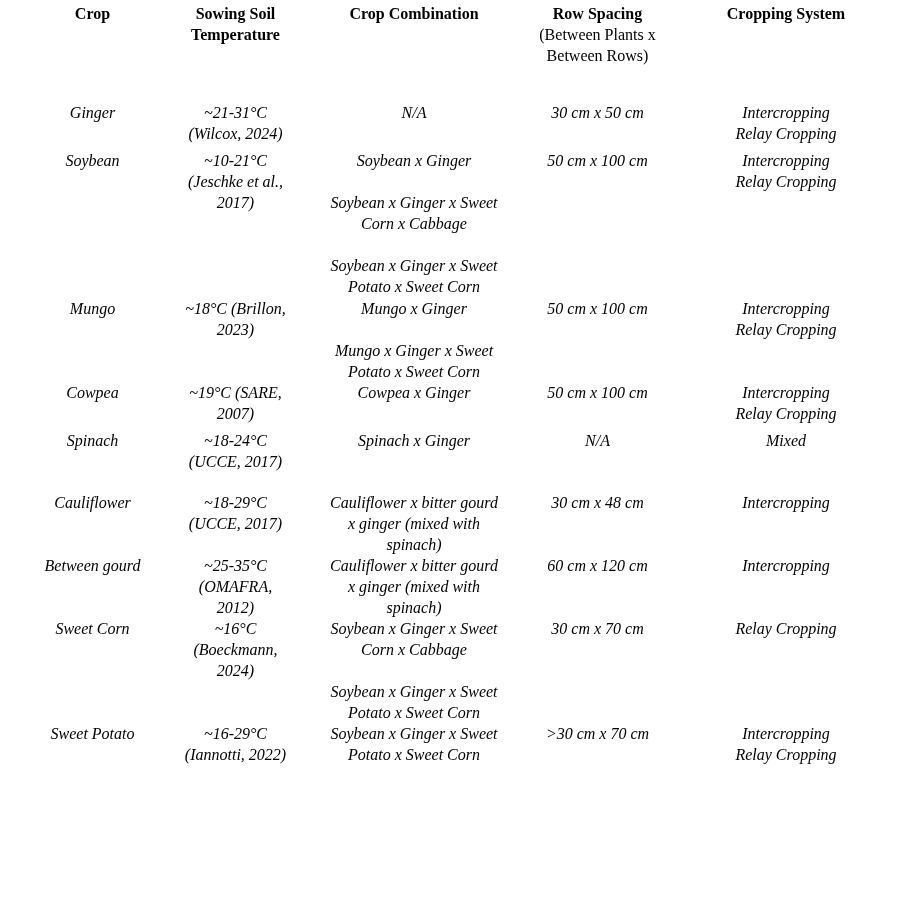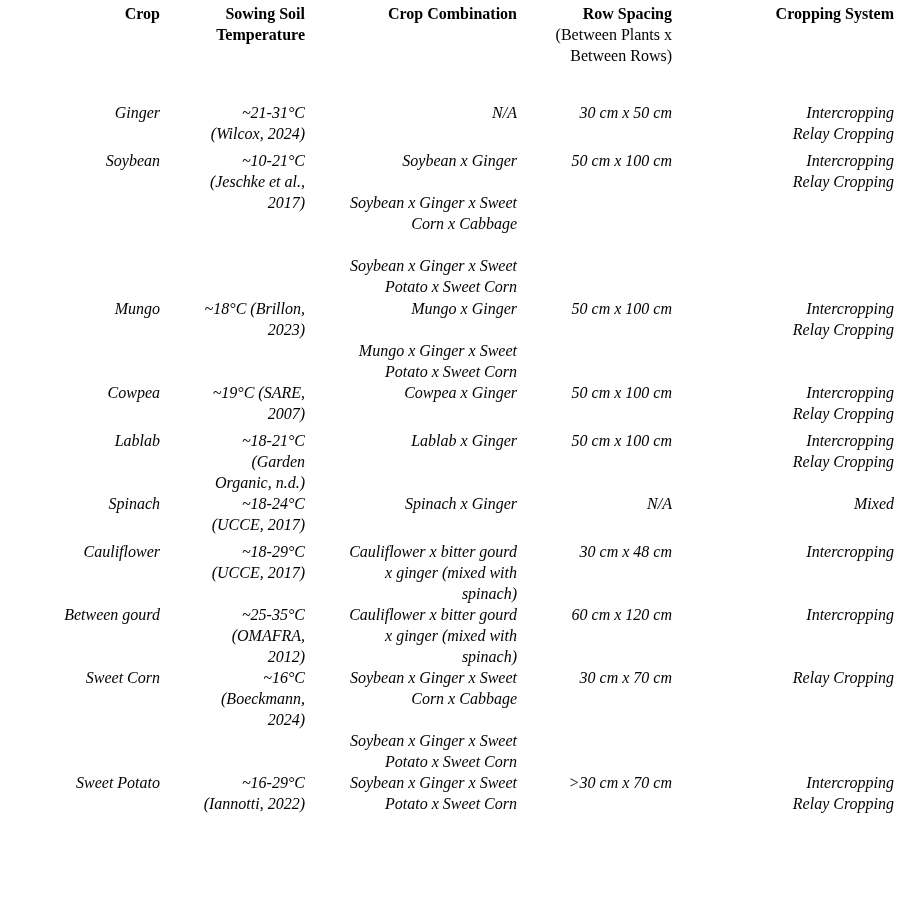--- a/index.html
+++ b/index.html
@@ -15,21 +15,21 @@
     background: #ffffff;
   }
   table.crop-table {
     border-collapse: collapse;
     table-layout: fixed;
     margin: 3px 0 0 25px;
     width: 875px;
   }
   table.crop-table th, table.crop-table td {
     vertical-align: top;
-    text-align: right;
+    text-align: center;
     padding: 0 6px 0 0;
     font-size: 16px;
     line-height: 21px;
     white-space: pre-line;
     overflow: hidden;
   }
   table.crop-table th { font-weight: bold; }
   table.crop-table td { font-weight: normal; font-style: italic; }
   td.crop-cell { font-style: italic; }
   .hdr-sub { display: block; font-weight: normal; }
@@ -112,30 +112,20 @@
       <tr>
         <td class="crop-cell">Cowpea</td>
         <td>~19°C (SARE,
 2007)</td>
         <td>Cowpea x Ginger</td>
         <td>50 cm x 100 cm</td>
         <td>Intercropping
 Relay Cropping</td>
       </tr>
       <tr>
-        <td class="crop-cell">Lablab</td>
-        <td>~18-21°C
-(Garden
-Organic, n.d.)</td>
-        <td>Lablab x Ginger</td>
-        <td>50 cm x 100 cm</td>
-        <td>Intercropping
-Relay Cropping</td>
-      </tr>
-      <tr>
         <td class="crop-cell">Spinach</td>
         <td>~18-24°C
 (UCCE, 2017)</td>
         <td>Spinach x Ginger</td>
         <td>N/A</td>
         <td>Mixed</td>
       </tr>
       <tr>
         <td class="crop-cell">Cauliflower</td>
         <td>~18-29°C

